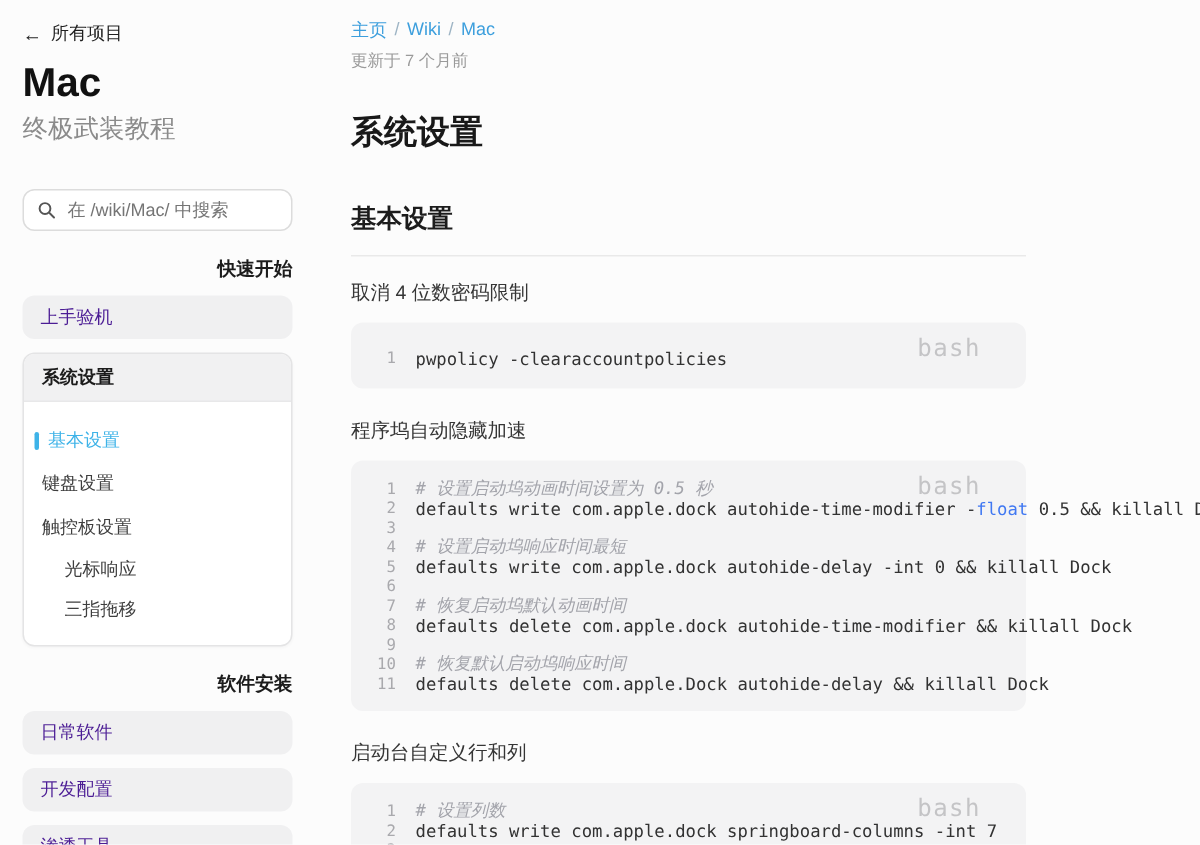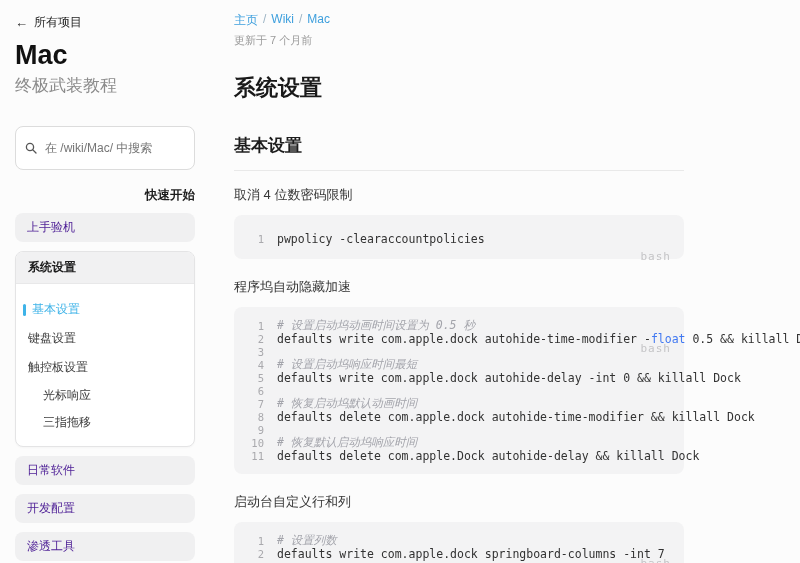--- a/index.html
+++ b/index.html
@@ -10,21 +10,21 @@
     font-family:"Liberation Sans","DejaVu Sans",sans-serif;
     color:#2c2c2c;
     position:relative;
   }
   
   .sidebar { position:absolute; left:0; top:0; width:210px; padding:14px 15px 0; }
   .back { display:flex; align-items:center; gap:6px; font-size:12px; color:#1f1f1f; cursor:pointer; }
   .back-arrow { font-size:13px; }
   .side-title { font-size:27px; font-weight:800; margin:9px 0 3px; color:#111; }
   .side-sub { font-size:17px; color:#8b8b8b; }
-  .searchbox { margin-top:29px; height:44px; border:1px solid #dcdcdc; border-radius:8px;
+  .searchbox { margin-top:29px; height:28px; border:1px solid #dcdcdc; border-radius:8px;
     background:#fff; display:flex; align-items:center; padding:0 9px; gap:6px; }
   .searchbox svg { flex:none; }
   .searchbox input { border:none; outline:none; background:transparent; width:100%;
     font-size:12px; color:#7c7c7c; font-family:inherit; }
   .sec-label { font-size:12.5px; font-weight:700; color:#1c1c1c; margin:17px 0 9px;text-align:right; }
   .side-box { background:#f0f0f1; border-radius:8px; padding:6px 12px; font-size:12px;
     color:#4c1d95; margin-bottom:9px; cursor:pointer; }
   .group { border:1px solid #e4e4e5; border-radius:8px; background:#fff; overflow:hidden;
     margin-bottom:9px; box-shadow:0 1px 2px rgba(0,0,0,.03); }
   .group-header { padding:7px 12px; font-size:12px; font-weight:700; color:#1c1c1c;
@@ -43,22 +43,22 @@
   .crumb-sep { color:#9db4c4; }
   .updated { font-size:11px; color:#9a9a9a; margin-top:4px; }
   .page-title { font-size:22px; font-weight:700; color:#191919; margin:25px 0 0; }
   .section-title { font-size:17px; font-weight:700; color:#1c1c1c; margin:31px 0 0;
     padding-bottom:13px; border-bottom:1px solid #e9e9e9; }
   .para { font-size:13px; color:#363636; margin:15px 0 11px; }
   .codeblock { background:#f3f3f4; border-radius:8px; position:relative;
     padding:12px 14px 12px 12px; margin-bottom:19px;
     font-family:"DejaVu Sans Mono","Liberation Mono",monospace; font-size:11.5px; }
   .codeblock.single { padding-top:17px; padding-bottom:14px; }
-  .lang { position:absolute; top:7px; right:13px; font-size:11px; color:#c4c4c6;
-    letter-spacing:1px; font-family:"DejaVu Sans Mono",monospace;margin-top:28px; }
+  .lang { position:absolute; top:7px; right:30px; font-size:16px; color:#c4c4c6;
+    letter-spacing:1px; font-family:"DejaVu Sans Mono",monospace; }
   .cl { display:flex; align-items:center; height:13px; }
   .ln { flex:none; width:18px; text-align:right; margin-right:13px; color:#a9a9ad;
     font-size:10.5px; }
   .code { color:#323232; white-space:pre; }
   .cm { color:#a3a4ab; font-style:italic; white-space:pre; }
   .kw { color:#4078f2; white-space:pre; }
 </style>
 </head>
 <body>
 
@@ -92,20 +92,21 @@
         <span>键盘设置</span>
       </div>
       <div class="g-item">
         <span>触控板设置</span>
       </div>
       <div class="g-child">光标响应</div>
       <div class="g-child">三指拖移</div>
     </div>
   </div>
 
+  <div class="sec-label">软件安装</div>
   <div class="side-box">日常软件</div>
   <div class="side-box">开发配置</div>
   <div class="side-box">渗透工具</div>
 
 </aside>
 
 <main class="main">
   <nav class="crumbs">
     <span class="crumb">主页</span>
     <span class="crumb-sep">/</span>

